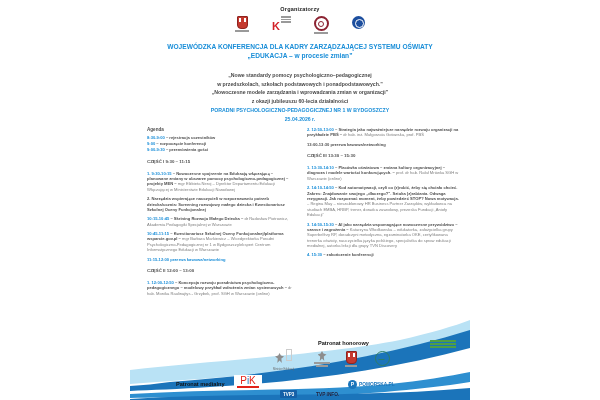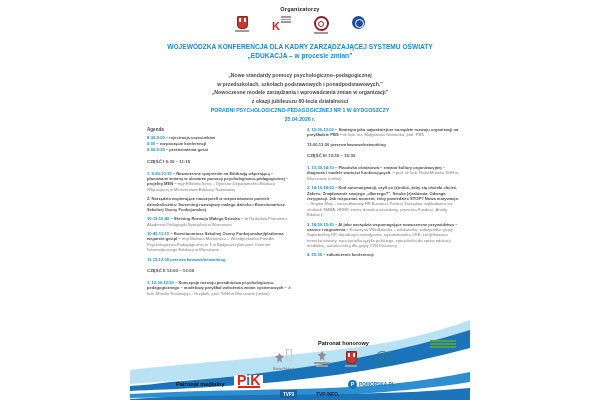--- a/index.html
+++ b/index.html
@@ -54,21 +54,21 @@
   .eagle{width:9px;height:10px;background:#8d8d8d;margin:0 auto;
          clip-path:polygon(50% 0,65% 25%,100% 35%,70% 55%,75% 100%,50% 75%,25% 100%,30% 55%,0 35%,35% 25%);}
   .flag{display:inline-block;width:4px;height:10px;vertical-align:top;margin-left:2px;border:0.5px solid #ccc;}
   .flag .fw{width:100%;height:50%;background:#fff;}
   .flag .fr{width:100%;height:50%;background:#d6271e;}
   .mini-cap{font-size:2.8px;color:#6a6a6a;line-height:1.1;margin-top:1px;white-space:nowrap;}
   .circ-green{width:13px;height:13px;border:1.5px solid #2f7d63;border-radius:50%;margin:0 auto;position:relative;}
   .circ-green:before{content:"";position:absolute;left:2px;top:5px;width:7px;height:2px;
                      border-bottom:1px solid #2f7d63;border-radius:50%;}
   .green-lines i{display:block;width:26px;height:1.8px;background:#4f9f46;margin-bottom:1.2px;}
-  .pik-text{font-size:14px;font-weight:bold;line-height:9px;}
+  .pik-text{font-size:10px;font-weight:normal;line-height:9px;}
   .pik-p{color:#e2231a;}.pik-i{color:#1b75bb;}.pik-k{color:#e2231a;}
   .pik-bar{width:22px;height:2.5px;background:#e2231a;margin:0.5px auto 0;}
   .tvp3{background:#1560a8;color:#fff;font-size:4.5px;font-weight:bold;padding:1.5px 3px;border-radius:1px;}
   .tvpinfo{font-size:4.8px;font-weight:bold;color:#23233f;}
   .pomorska{display:flex;align-items:center;gap:2px;}
   .pom-circ{width:9px;height:9px;background:#1b75bb;border-radius:50%;color:#fff;font-size:5px;
             font-weight:bold;line-height:9px;text-align:center;}
   .pom-text{font-size:4.8px;font-weight:bold;color:#1b75bb;}
 
   .waves{position:absolute;left:0;bottom:0;width:340px;height:80px;z-index:1;}

